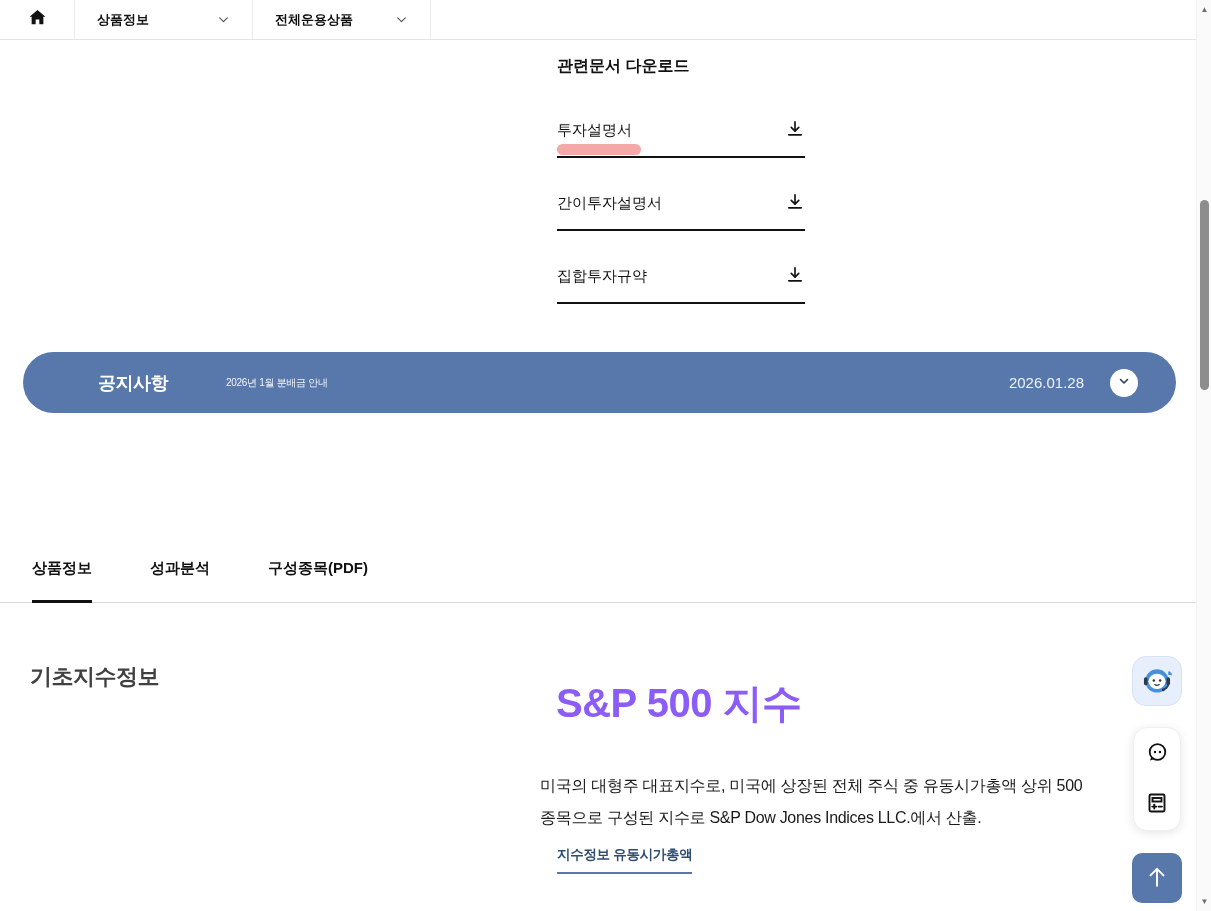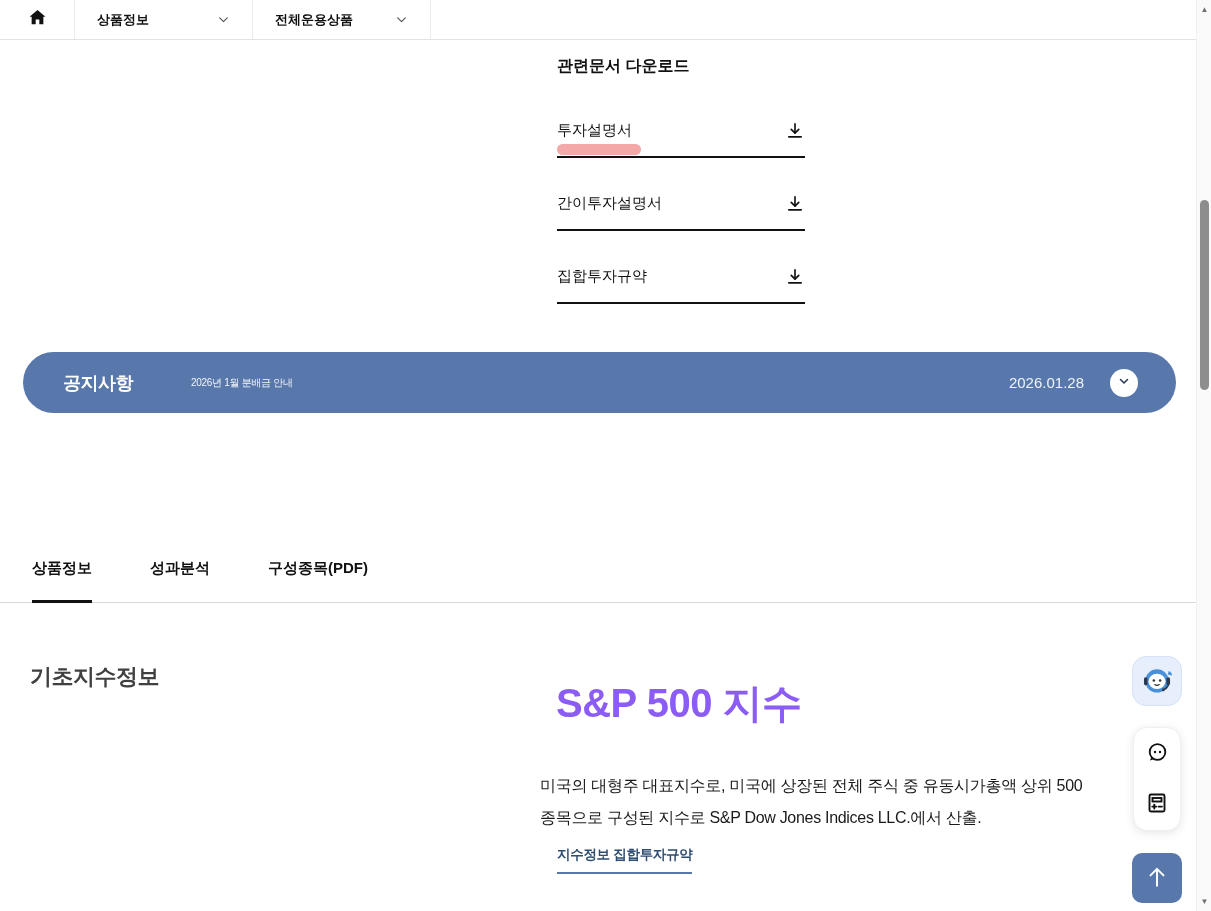--- a/index.html
+++ b/index.html
@@ -35,40 +35,40 @@
 
   
   .dl-section { position: absolute; left: 557px; top: 56px; width: 528px; }
   .dl-title { font-size: 16px; font-weight: 700; color: #111; }
   .dl-grid { margin-top: 42px; display: flex; flex-wrap: wrap; }
   .dl-item {
     position: relative;
     width: 248px; margin-right: 32px; margin-bottom: 34px;
     padding-bottom: 15px;
     border-bottom: 2px solid #111;
-    display: flex; align-items: flex-end; justify-content: space-between;
+    display: flex; align-items: flex-start; justify-content: space-between;
     cursor: pointer;
   }
   .dl-item .dl-label { font-size: 15px; font-weight: 500; color: #111; line-height: 22px; }
   .dl-item .dl-ico { width: 20px; height: 20px; }
   .dl-highlight {
     position: absolute; left: 0; top: 25px;
     width: 84px; height: 11px; border-radius: 6px;
     background: #f5a8a8;
   }
 
   
   .notice-bar {
     position: absolute; left: 23px; top: 352px;
     width: 1153px; height: 61px;
     background: #5878ab; border-radius: 31px;
     display: flex; align-items: center;
     color: #fff; cursor: pointer;
   }
-  .notice-badge { margin-left: 40px; font-size: 18px; font-weight: 700; letter-spacing: -0.5px; }
+  .notice-badge { margin-left: 75px; font-size: 18px; font-weight: 700; letter-spacing: -0.5px; }
   .notice-msg { margin-left: 58px; font-size: 10px; font-weight: 500; color: #f2f5fa; letter-spacing: -0.3px; }
   .notice-date { margin-left: auto; font-size: 15px; font-weight: 400; color: #eef2f9; }
   .notice-toggle {
     width: 28px; height: 28px; margin-left: 26px; margin-right: 38px;
     background: #fff; border: none; border-radius: 50%;
     display: flex; align-items: center; justify-content: center;
     cursor: pointer;
   }
   .notice-toggle svg { width: 14px; height: 14px; }
 
@@ -242,21 +242,21 @@
 
 <div class="tabs">
   <div class="tab active">상품정보</div>
   <div class="tab">성과분석</div>
   <div class="tab">구성종목(PDF)</div>
 </div>
 
 <h2 class="section-title">기초지수정보</h2>
 <h1 class="index-heading">S&amp;P 500 지수</h1>
 <p class="index-desc">미국의 대형주 대표지수로, 미국에 상장된 전체 주식 중 유동시가총액 상위 500종목으로 구성된 지수로 S&amp;P Dow Jones Indices LLC.에서 산출.</p>
-<a class="index-link">지수정보 집합투자규약</a>
+<a class="index-link">지수정보 유동시가총액</a>
 
 <button class="fab-chatbot">
   <span>
     <svg width="36" height="36" viewBox="0 0 40 40">
       <path d="M33 10c2.5 1 4 3 3.5 5l-4.5-1z" fill="#4a90d9"></path>
       <circle cx="20" cy="21" r="13" fill="#4a90d9"></circle>
       <rect x="5.5" y="17" width="4" height="9" rx="2" fill="#2d3a4d"></rect>
       <rect x="30.5" y="17" width="4" height="9" rx="2" fill="#2d3a4d"></rect>
       <ellipse cx="20" cy="21.5" rx="9.5" ry="8.5" fill="#ffffff"></ellipse>
       <circle cx="16.5" cy="20.5" r="1.4" fill="#333"></circle>

